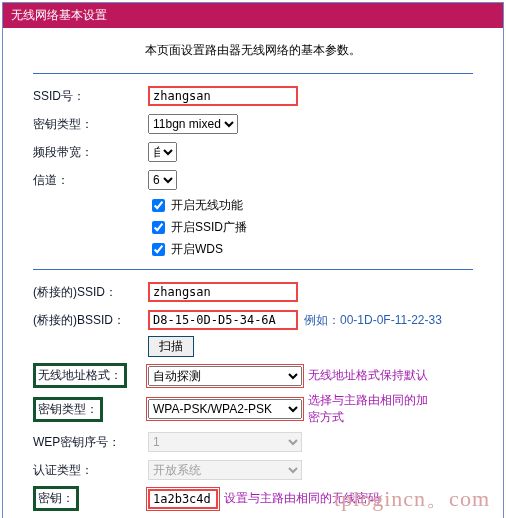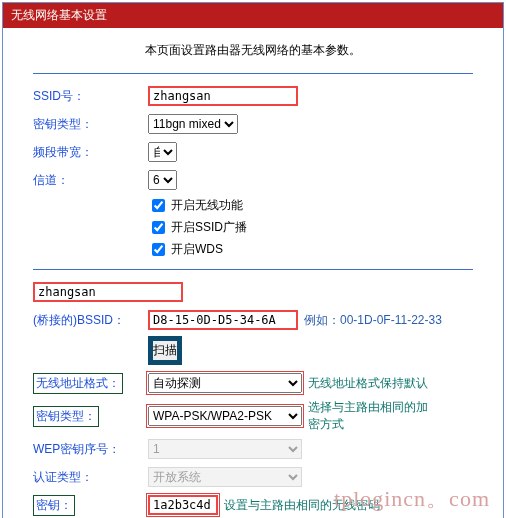--- a/index.html
+++ b/index.html
@@ -8,21 +8,21 @@
     font-family: "SimSun", "宋体", sans-serif;
     font-size: 12px;
     background: #fff;
     width: 506px;
   }
   .panel {
     border: 1px solid #6b8fc9;
     margin: 2px;
   }
   .panel-title {
-    background: #b91c1c;
+    background: #be185d;
     color: #fff;
     padding: 4px 8px;
     font-size: 12px;
   }
   .panel-body {
     padding: 14px 30px 12px 30px;
   }
   .desc {
     color: #000;
     margin-bottom: 14px;
@@ -33,25 +33,25 @@
     margin: 10px 0;
   }
   .row {
     display: flex;
     align-items: center;
     margin: 4px 0;
     min-height: 24px;
   }
   .label {
     width: 115px;
-    color: #1d4ed8;
+    color: #0f172a;
     flex-shrink: 0;
   }
   .label.boxed {
-    border: 1px solid #14532d;
+    border: 3px solid #14532d;
     padding: 1px 2px;
     width: auto;
     margin-right: 4px;
   }
   .label-wrap {
     width: 115px;
     flex-shrink: 0;
     display: flex;
   }
   .input-txt {
@@ -74,38 +74,38 @@
   .sel.w150 { width: 154px; }
   .sel.w90 { width: 90px; }
   .sel.w40 { width: 29px; }
   .chk-row {
     display: flex;
     align-items: center;
     margin: 3px 0 3px 115px;
   }
   .chk-row input { margin-right: 6px; }
   .hint-red {
-    color: #0f766e;
+    color: #a21caf;
     margin-left: 6px;
   }
   .example-text {
     color: #2a5db0;
     margin-left: 6px;
   }
   .scan-row {
     margin-left: 115px;
     margin-top: 2px;
     margin-bottom: 6px;
   }
   .btn {
     font-family: inherit;
     font-size: 12px;
-    padding: 1px 0;
+    padding: 1px 10px;
     background: #efefef;
-    border: 5px solid #0c4a6e;
+    border: 1px solid #0c4a6e;
     cursor: pointer;
   }
   .watermark {
     position: absolute;
     right: 16px;
     bottom: 6px;
     font-family: Georgia, "Times New Roman", serif;
     font-size: 22px;
     color: #d9a0a0;
     letter-spacing: 1px;
@@ -164,20 +164,21 @@
       <span>开启SSID广播</span>
     </div>
     <div class="chk-row">
       <input type="checkbox" checked="" style="">
       <span>开启WDS</span>
     </div>
 
     <div class="hr"></div>
 
     <div class="row">
+      <div class="label">(桥接的)SSID：</div>
       <input class="input-txt" value="zhangsan" style="">
     </div>
 
     <div class="row">
       <div class="label">(桥接的)BSSID：</div>
       <input class="input-txt" value="D8-15-0D-D5-34-6A" style="">
       <span class="example-text">
         <span>例如：</span><span>00-1D-0F-11-22-33</span>
       </span>
     </div>

